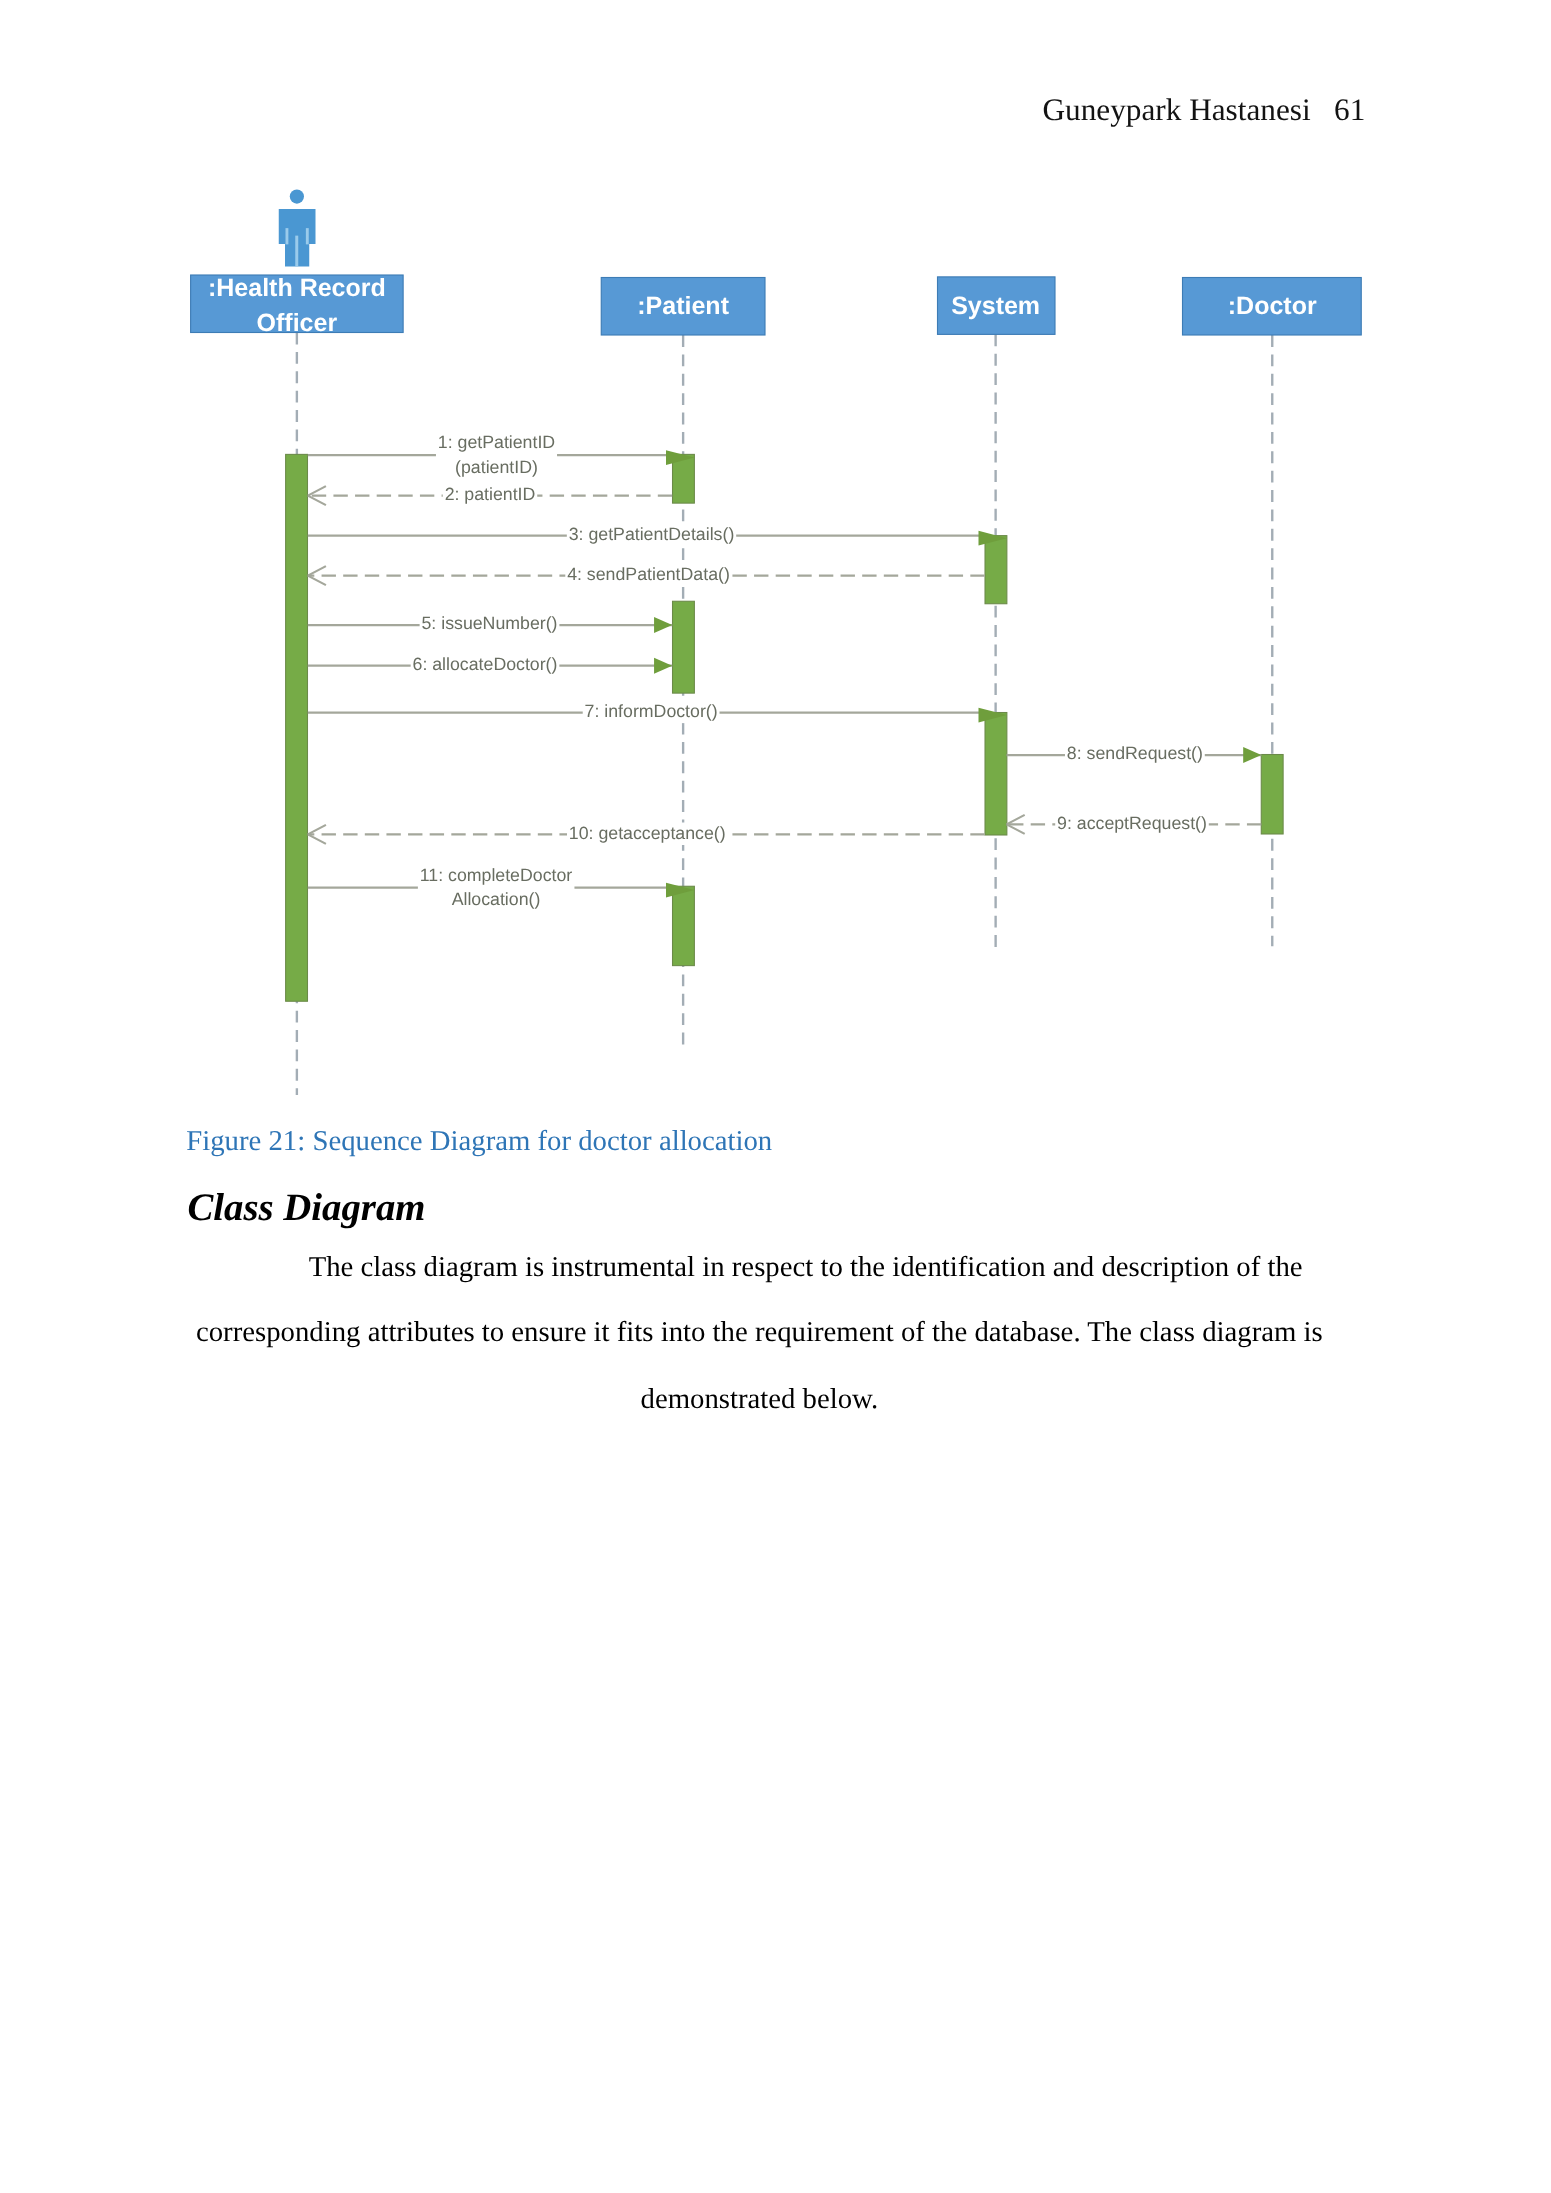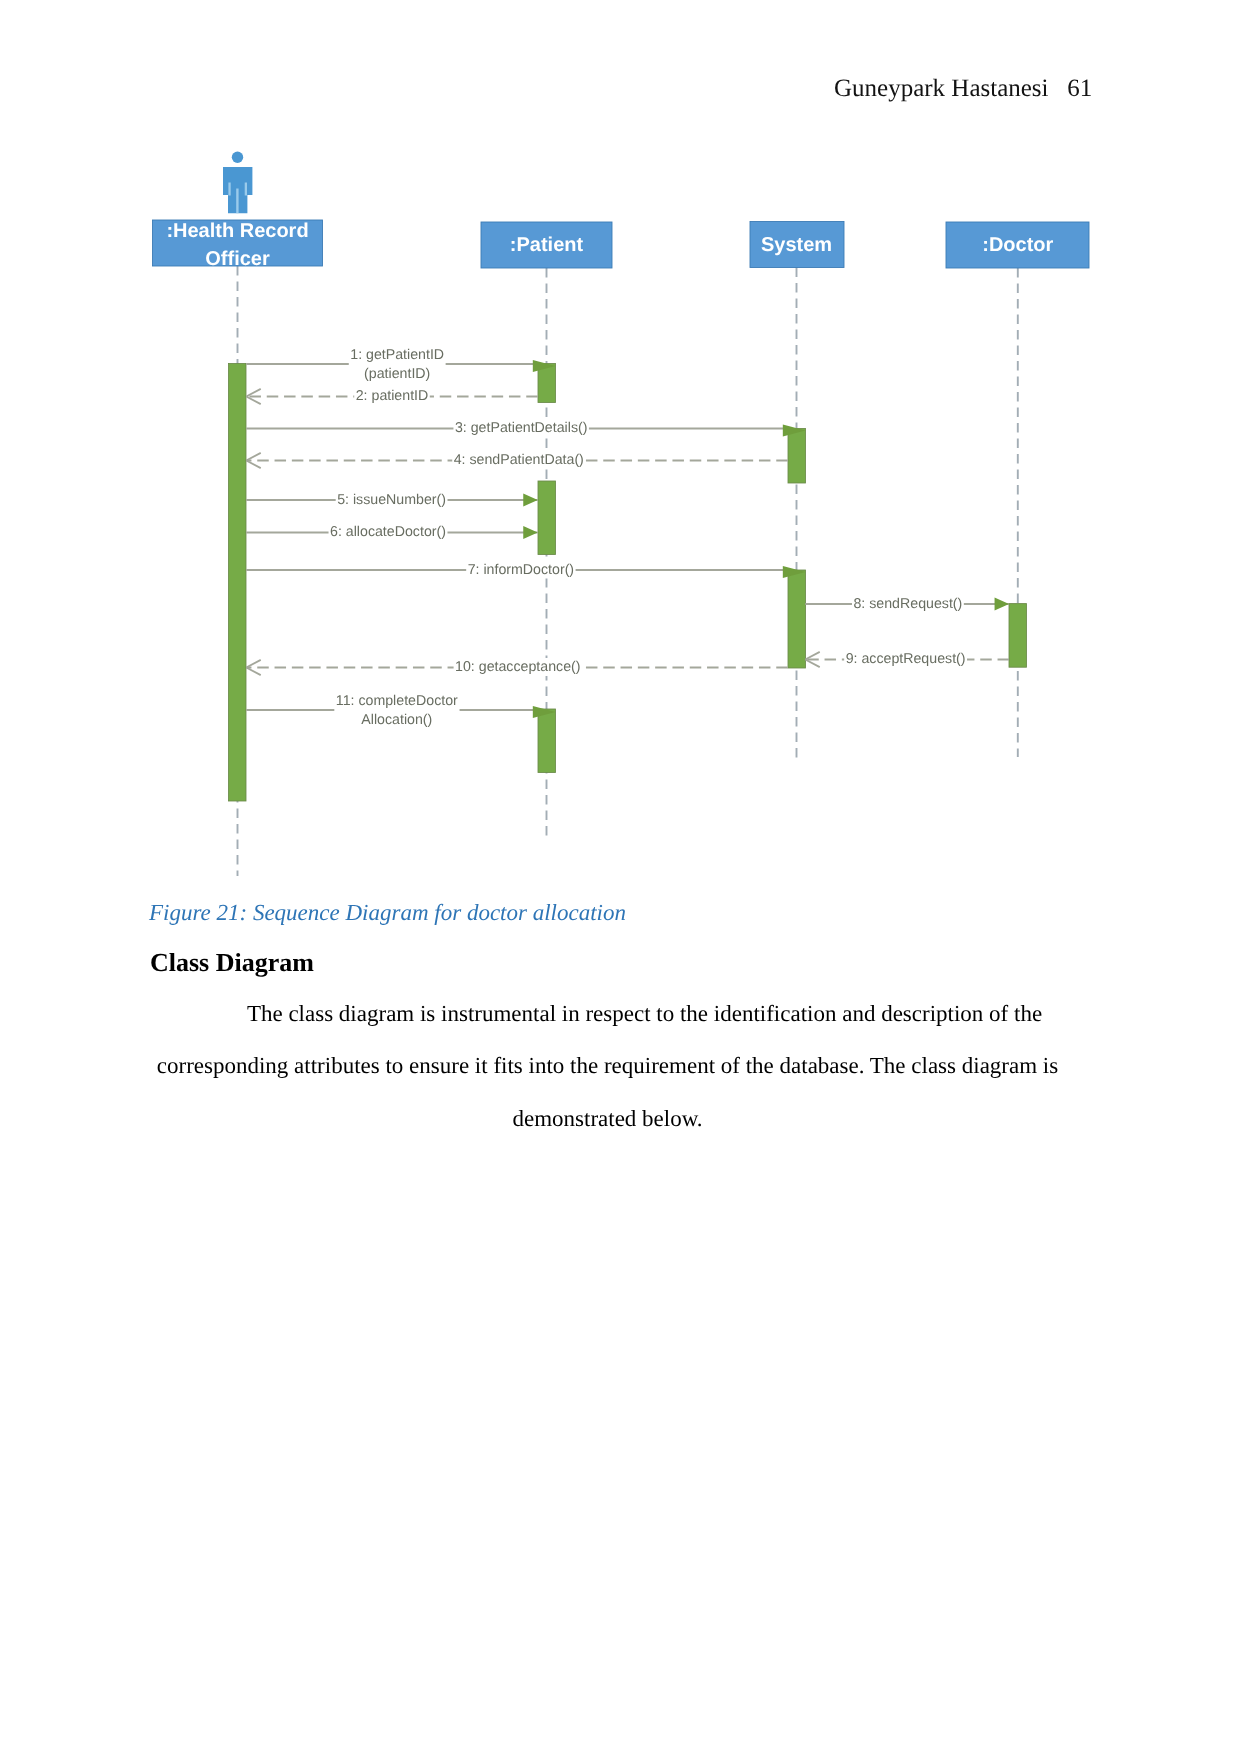--- a/index.html
+++ b/index.html
@@ -1,21 +1,21 @@
 <!DOCTYPE html>
 <html><head>
 <meta charset="utf-8">
 <style>
 html,body{margin:0;padding:0;}
 *{-webkit-font-smoothing:antialiased;text-rendering:geometricPrecision;}
 body{width:1241px;height:1754px;background:#ffffff;font-family:"Liberation Serif",serif;position:relative;overflow:hidden;}
 .page{position:absolute;left:0;top:0;width:1099px;height:1754px;will-change:transform;}
 #hdr{position:absolute;left:834px;top:75px;font-size:25px;color:#131313;white-space:pre;transform:translateZ(0);}
-#fig{position:absolute;left:149px;top:900px;font-size:23px;font-style:italic;color:#2e75b6;transform:translateZ(0);}
-#ch{position:absolute;left:150px;top:948px;font-size:26px;font-weight:bold;color:#000;transform:translateZ(0);}
+#fig{position:absolute;left:149px;top:900px;font-size:23px;color:#2e75b6;transform:translateZ(0);}
+#ch{position:absolute;left:150px;top:948px;font-size:31px;font-weight:bold;color:#000;transform:translateZ(0);font-style:italic;}
 #body{position:absolute;left:150px;top:988px;width:915px;font-size:23px;line-height:52.4px;color:#000;text-align:center;text-indent:74px;transform:translateZ(0);}
 #diagram{position:absolute;left:0;top:0;transform:translateZ(0);}
 .ll-box-text{font-family:"Liberation Sans",sans-serif;font-weight:bold;fill:#ffffff;font-size:20px;text-anchor:middle;}
 .msg-text{font-family:"Liberation Sans",sans-serif;fill:#686d61;font-size:14.2px;text-anchor:middle;}
 </style>
 </head>
 <body>
 
 <div class="page">
   <div id="hdr">Guneypark Hastanesi   61</div>

